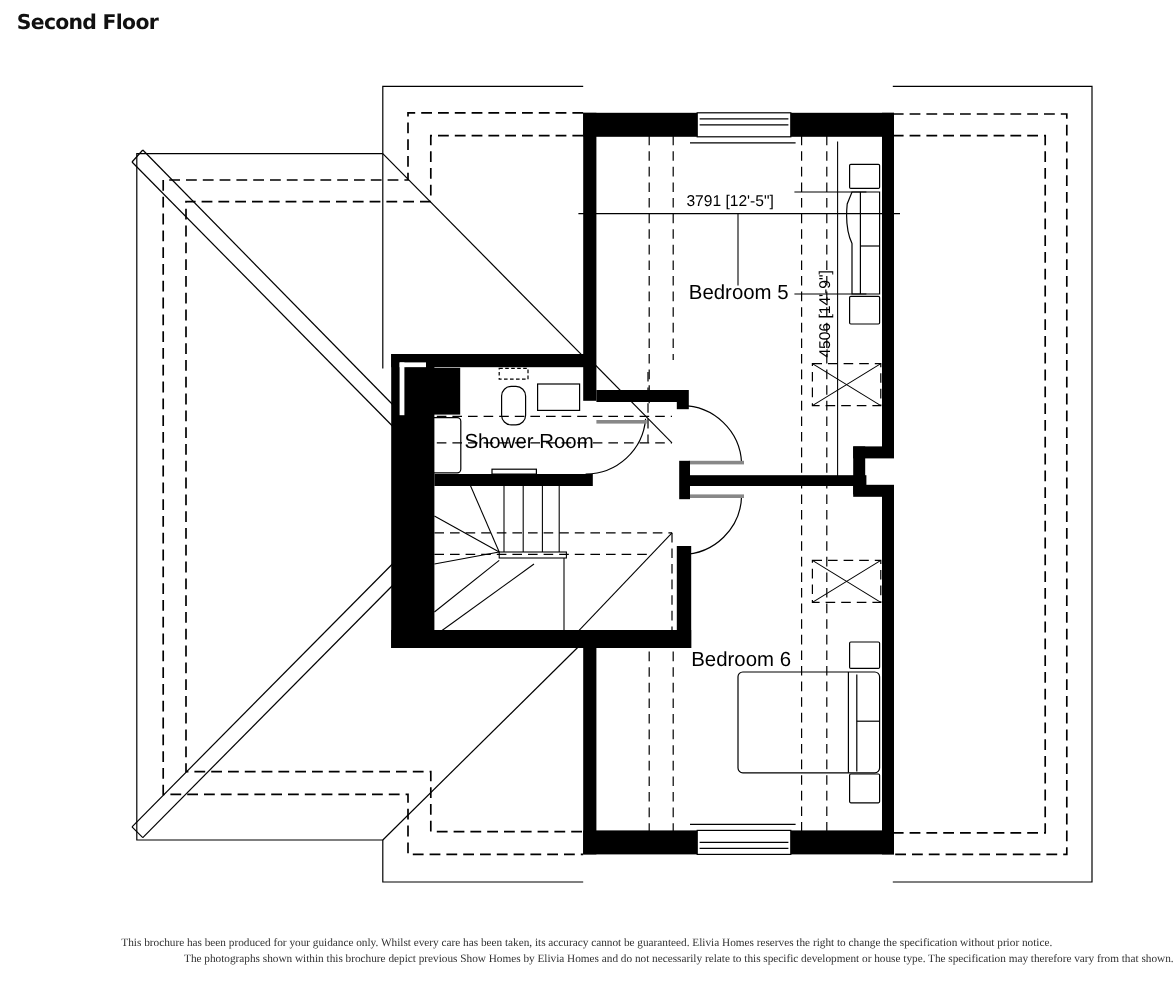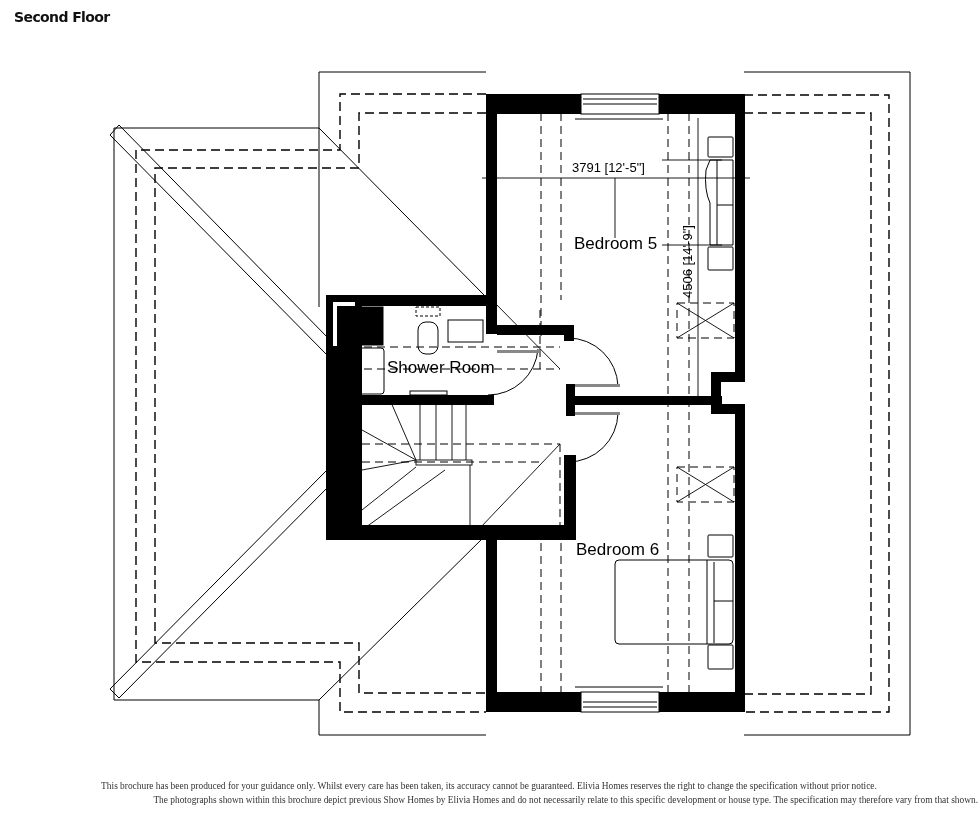--- a/index.html
+++ b/index.html
@@ -1,17 +1,17 @@
 <!DOCTYPE html>
 <html><head>
 <meta charset="utf-8">
 <style>
   html,body{margin:0;padding:0;background:#fff;}
   body{width:978px;height:818px;position:relative;overflow:hidden;font-family:"Liberation Sans",sans-serif;}
-  .title{position:absolute;left:14px;top:9px;font-size:14px;font-weight:bold;color:#111;letter-spacing:-0.6px;font-family:"DejaVu Sans",sans-serif;}
+  .title{position:absolute;left:14px;top:9px;font-size:17px;font-weight:bold;color:#111;letter-spacing:-0.6px;font-family:"DejaVu Sans",sans-serif;}
   svg.plan{position:absolute;left:0;top:0;}
   .lbl{font-family:"Liberation Sans",sans-serif;fill:#000;}
   .footer{position:absolute;left:0;width:978px;text-align:center;font-family:"Liberation Serif",serif;font-size:9.4px;color:#333;}
   .f1{top:781px;}
   .f2{top:795px;text-align:right;}
 </style>
 </head>
 <body>
 
 <div class="title">Second Floor</div>

